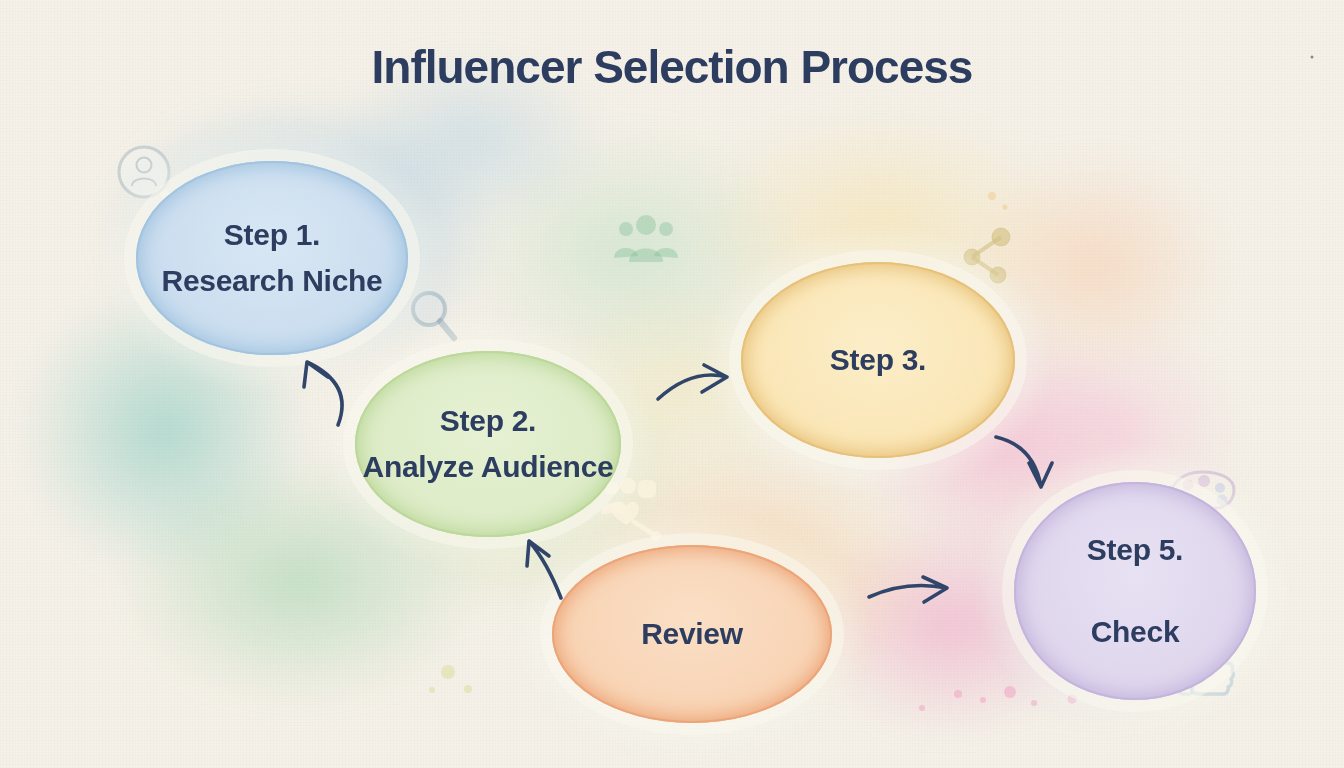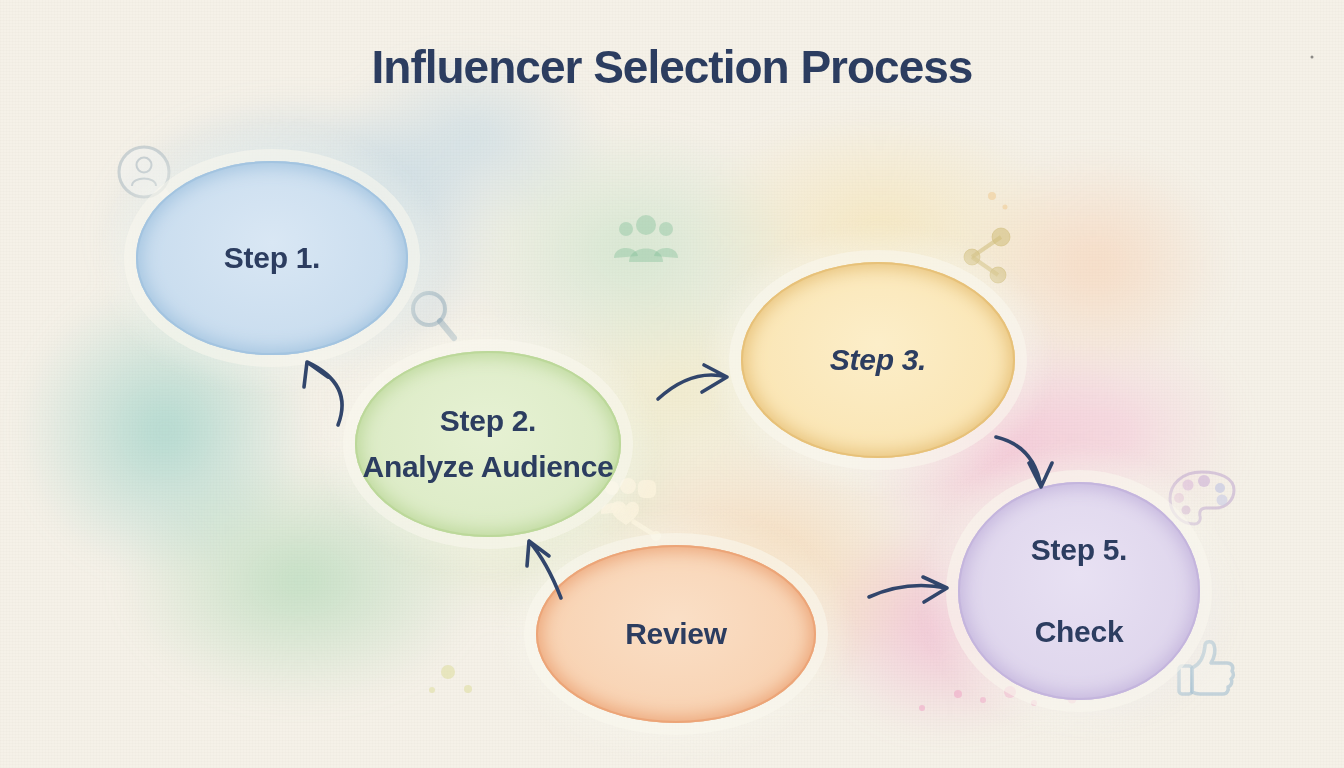--- a/index.html
+++ b/index.html
@@ -144,36 +144,37 @@
     <circle cx="992" cy="196" r="4"></circle>
       <circle cx="1005" cy="207" r="2.5"></circle>
   </g>
   <circle cx="1312" cy="57" r="1.5" fill="rgba(70,70,70,0.6)"></circle>
 </svg>
 
 <div class="title">Influencer Selection Process</div>
 
 <div class="bubble" style="left: 136px; top: 161px; width: 272px; height: 194px; --fill: #c8dcee; --light: #d9e7f4; --edge: #a3c4e0;">
   <span>Step 1.</span>
+  <span>Research Niche</span>
 </div>
 
 <div class="bubble" style="left: 355px; top: 351px; width: 266px; height: 186px; align-items: center; --fill: #dcebc6; --light: #e6f1d3; --edge: #bcd89a;">
   <span>Step 2.</span>
   <span>Analyze Audience</span>
 </div>
 
-<div class="bubble" style="left: 741px; top: 262px; width: 274px; height: 196px; font-style: italic; --fill: #fae5b4; --light: #fceec9; --edge: #e7c179;">
+<div class="bubble" style="left: 741px; top: 262px; width: 274px; height: 196px; --fill: #fae5b4; --light: #fceec9; --edge: #e7c179;">
   <span>Step 3.</span>
 </div>
 
-<div class="bubble" style="left: 536px; top: 545px; width: 280px; height: 178px; text-align: center; --fill: #f8d2b2; --light: #fadfc6; --edge: #eca578;">
+<div class="bubble" style="left: 552px; top: 545px; width: 280px; height: 178px; text-align: center; --fill: #f8d2b2; --light: #fadfc6; --edge: #eca578;">
   <span>Review</span>
 </div>
 
-<div class="bubble" style="left: 958px; top: 482px; width: 242px; height: 218px; gap: 36px; --fill: #ded5ec; --light: #e8e1f3; --edge: #c4b5dd;">
+<div class="bubble" style="left: 1014px; top: 482px; width: 242px; height: 218px; gap: 36px; --fill: #ded5ec; --light: #e8e1f3; --edge: #c4b5dd;">
   <span>Step 5.</span>
   <span>Check</span>
 </div>
 
 <svg class="arrows" width="1344" height="768" viewBox="0 0 1344 768">
   <path d="M338,425 Q354,384 307,362 M304,387 L307,362 L328,377"></path>
   <path d="M658,399 Q692,368 727,377 M704,365 L727,377 L702,392"></path>
   <path d="M996,437 Q1034,446 1041,487 M1029,463 L1041,487 L1052,463"></path>
   <path d="M561,598 Q547,562 529,541 M527,566 L529,541 L549,556"></path>
   <path d="M869,597 Q906,580 947,588 M923,577 L947,588 L924,602"></path>

